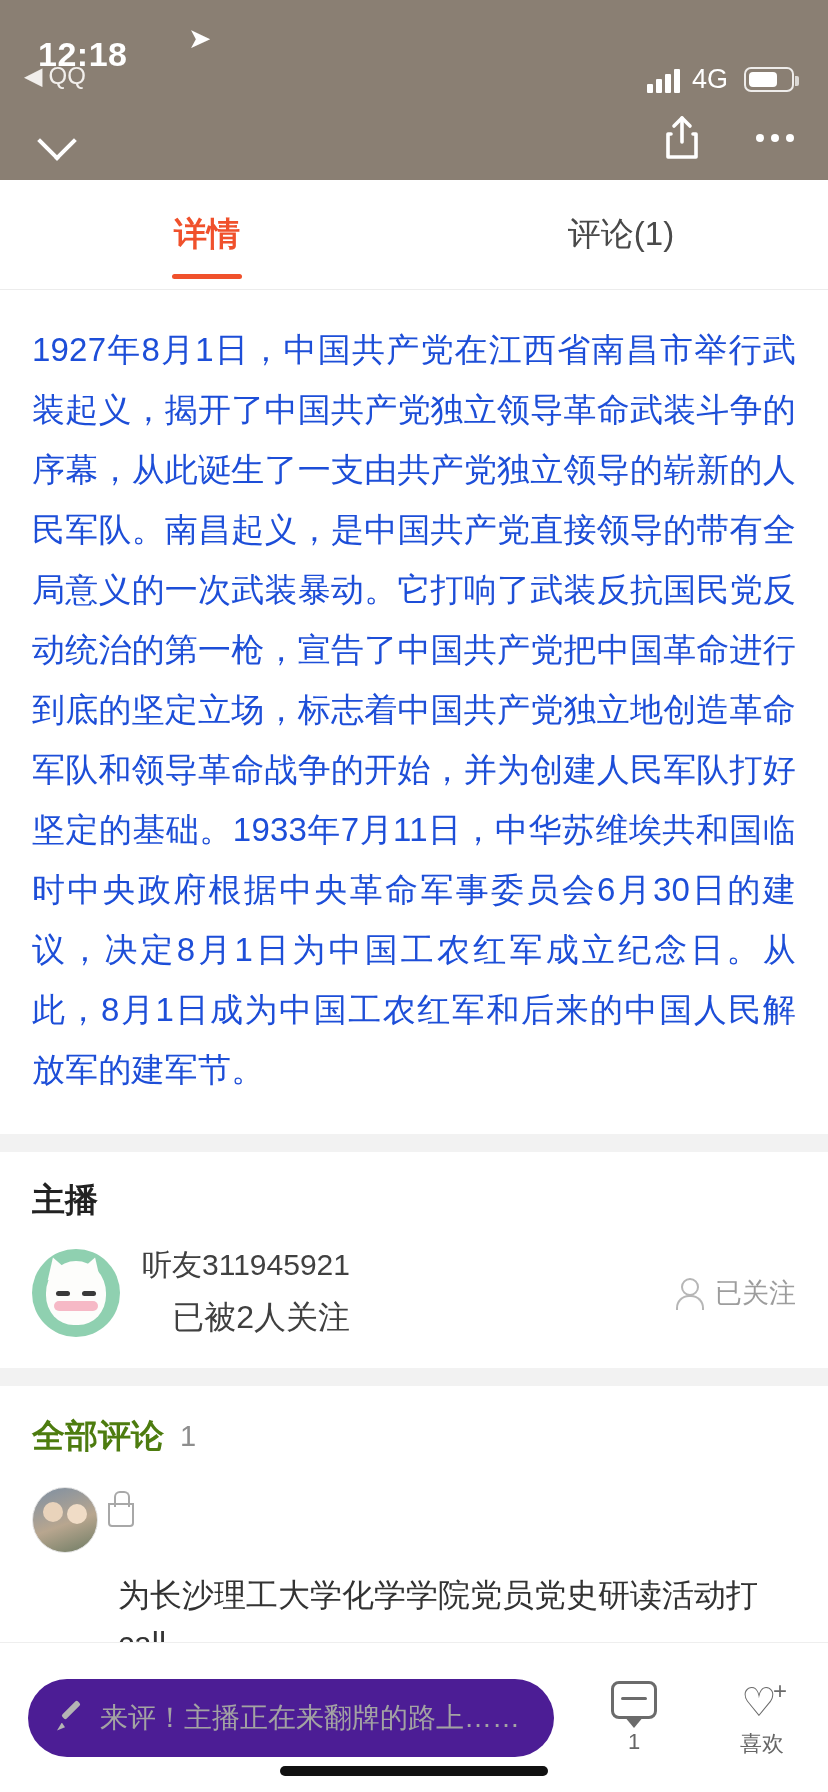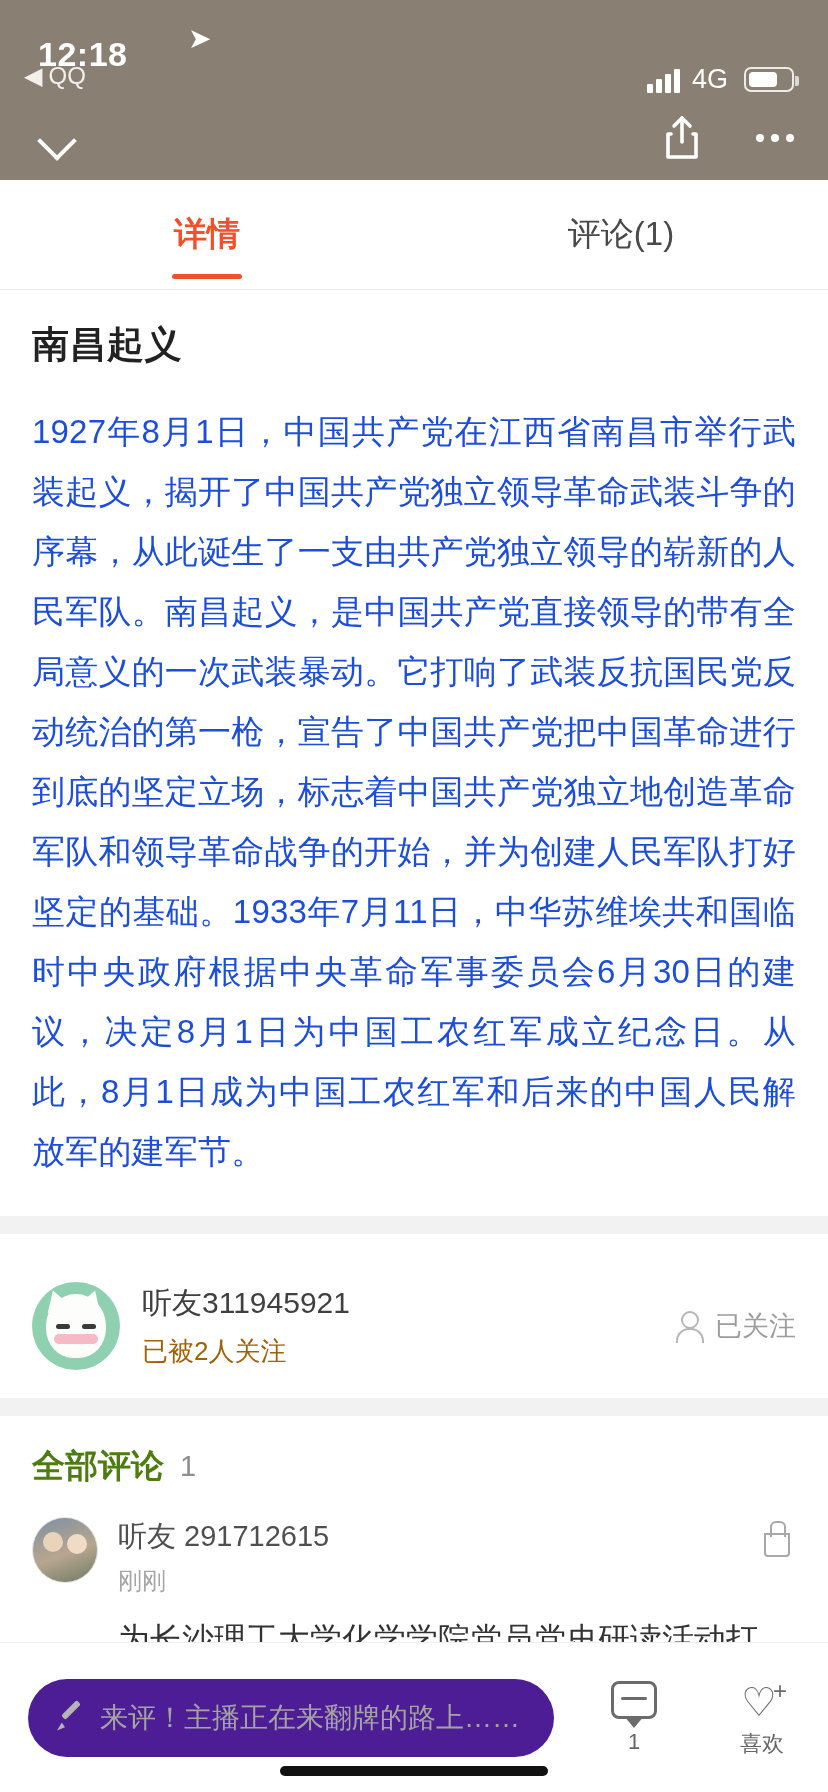--- a/index.html
+++ b/index.html
@@ -186,21 +186,21 @@
   }
   .avatar .eye-l { left: 24px; }
   .avatar .eye-r { left: 50px; }
   .avatar .blush {
     position: absolute; top: 52px; left: 22px;
     width: 44px; height: 10px;
     background: #f4a7b9; border-radius: 6px; opacity: .8;
   }
   .anchor-info { margin-left: 22px; }
   .anchor-name { font-size: 30px; color: #404040; }
-  .anchor-sub { font-size: 26px; color: #a16207; margin-top: 10px; }
+  .anchor-sub { font-size: 32px; color: #404040; margin-top: 10px; text-align: right; }
   .follow-btn {
     margin-left: auto;
     display: flex;
     align-items: center;
     gap: 10px;
     color: #9d9d9d;
     font-size: 27px;
     cursor: pointer;
   }
   .ic-person {
@@ -415,27 +415,27 @@
 <div class="tabs">
   <div class="tab active">
     <span>详情</span>
   </div>
   <div class="tab">
     <span>评论(1)</span>
   </div>
 </div>
 
 <div class="article">
-  <div class="art-title">南昌起义</div>
   <div class="art-body">1927年8月1日，中国共产党在江西省南昌市举行武装起义，揭开了中国共产党独立领导革命武装斗争的序幕，从此诞生了一支由共产党独立领导的崭新的人民军队。南昌起义，是中国共产党直接领导的带有全局意义的一次武装暴动。它打响了武装反抗国民党反动统治的第一枪，宣告了中国共产党把中国革命进行到底的坚定立场，标志着中国共产党独立地创造革命军队和领导革命战争的开始，并为创建人民军队打好坚定的基础。1933年7月11日，中华苏维埃共和国临时中央政府根据中央革命军事委员会6月30日的建议，决定8月1日为中国工农红军成立纪念日。从此，8月1日成为中国工农红军和后来的中国人民解放军的建军节。</div>
 </div>
 
 <div class="divider"></div>
 
 <div class="section">
+  <div class="sec-title">主播</div>
   <div class="anchor-row">
     <div class="avatar">
       <span class="ear-l"></span>
         <span class="ear-r"></span>
       <span class="face"></span>
       <span class="eye-l"></span>
         <span class="eye-r"></span>
       <span class="blush"></span>
     </div>
     <div class="anchor-info">
@@ -451,24 +451,20 @@
 
 <div class="divider"></div>
 
 <div class="comments-head">
   <span class="cm-title">全部评论</span>
   <span class="cm-count">1</span>
 </div>
 
 <div class="comment">
   <div class="cm-avatar"></div>
-  <div class="cm-body">
-    <div class="cm-name">听友 291712615</div>
-    <div class="cm-time">刚刚</div>
-  </div>
   <div class="ic-like"></div>
 </div>
 <div class="cm-text">为长沙理工大学化学学院党员党史研读活动打 call</div>
 
 <div class="bottombar">
   <div class="cm-input">
     <span class="ic-pen"></span>
     <span>来评！主播正在来翻牌的路上……</span>
   </div>
   <div class="bb-actions">

